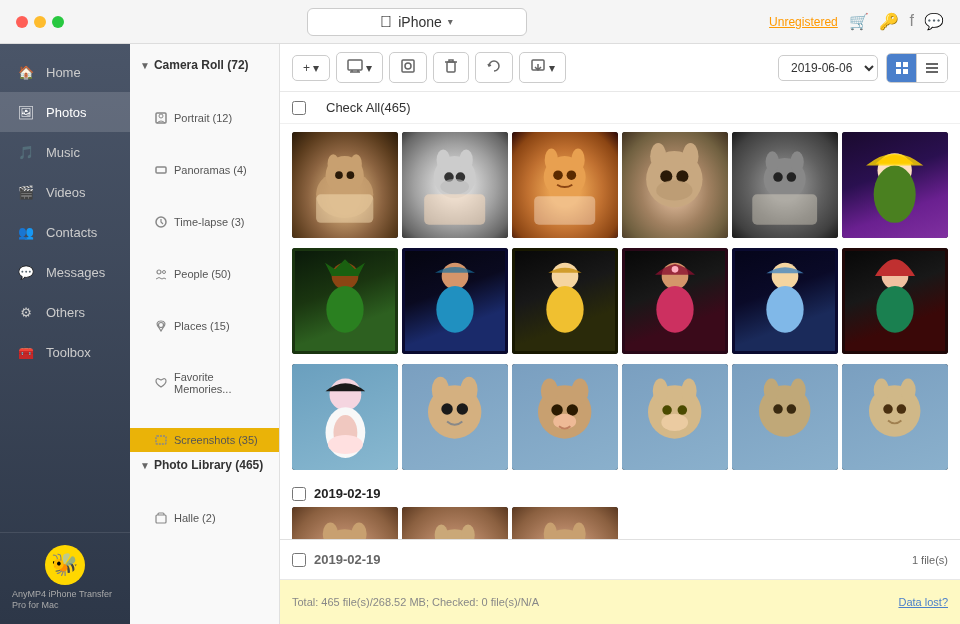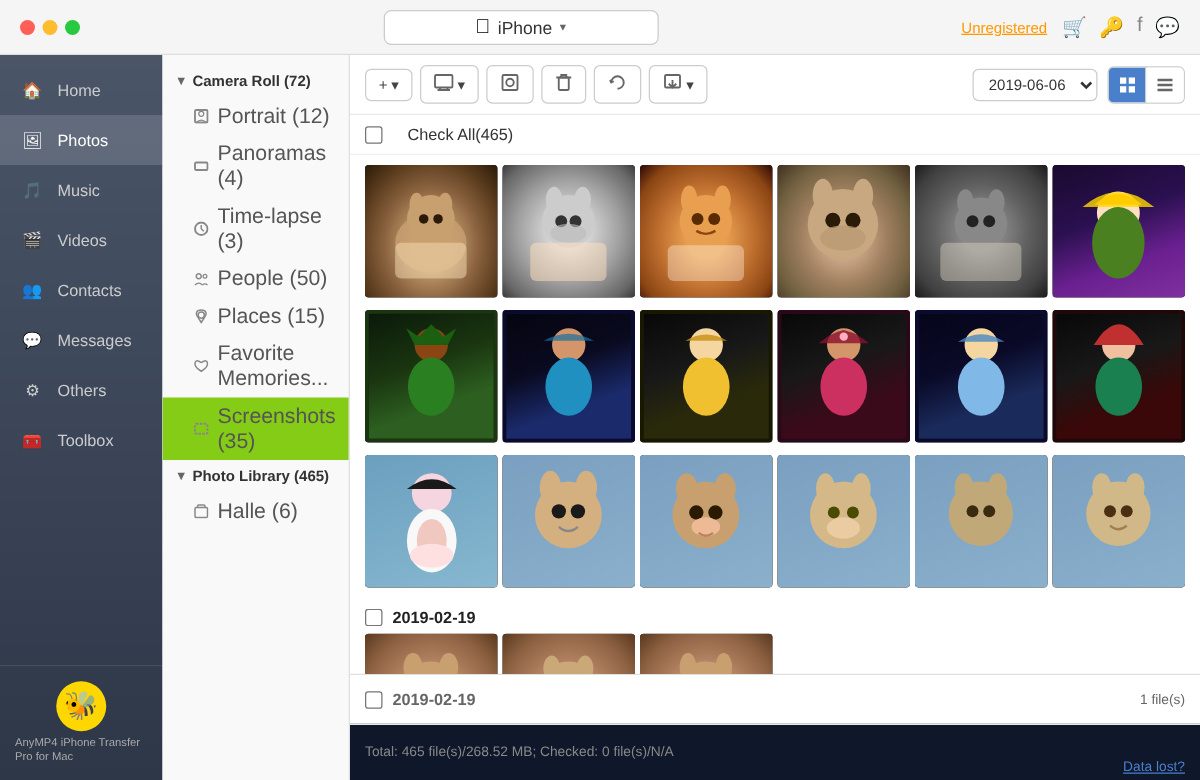--- a/index.html
+++ b/index.html
@@ -99,25 +99,26 @@
       font-weight: 600;
       color: #333;
       cursor: pointer;
     }
     .tree-arrow { font-size: 10px; color: #666; }
     .tree-item {
       display: flex;
       align-items: center;
       gap: 6px;
       padding: 5px 10px 5px 24px;
-      font-size: 17px;
+      font-size: 11px;
       color: #555;
       cursor: pointer;
-    }
-    .tree-item.active { background: #84cc16; }
+      margin-top: 28px;
+    }
+    .tree-item.active { background: #eab308; }
     .tree-item-icon { width: 14px; height: 14px; display: flex; align-items: center; justify-content: center; color: #888; flex-shrink: 0; }
 
     
     .content-area {
       flex: 1;
       display: flex;
       flex-direction: column;
       background: #fff;
       overflow: hidden;
     }
@@ -223,21 +224,21 @@
       border-top: 1px solid #e0e0e0;
       display: flex;
       align-items: center;
       justify-content: space-between;
       padding: 0 12px;
       font-size: 11px;
       color: #666;
       flex-shrink: 0;
     }
     .status-right { display: flex; gap: 16px; align-items: center; text-align: right; }
-    .data-lost-link { color: #4a7fcb; text-decoration: underline; cursor: pointer; margin-top: 24px; }
+    .data-lost-link { color: #4a7fcb; text-decoration: underline; cursor: pointer; }
 
     
     input[type="checkbox"] { width: 14px; height: 14px; cursor: pointer; }
 
     
     .photos-container::-webkit-scrollbar { width: 6px; }
     .photos-container::-webkit-scrollbar-track { background: #f0f0f0; }
     .photos-container::-webkit-scrollbar-thumb { background: #ccc; border-radius: 3px; }
 
     
@@ -398,21 +399,21 @@
       <span class="tree-arrow">▼</span>
       <span>Photo Library (465)</span>
     </div>
     <div class="tree-item">
       <div class="tree-item-icon">
         <svg width="12" height="12" viewBox="0 0 12 12">
             <rect x="1" y="3" width="10" height="8" rx="1" fill="none" stroke="#888" stroke-width="1.2"></rect>
             <path d="M3 3 L3 2 C3 1.4 3.4 1 4 1 L8 1 C8.6 1 9 1.4 9 2 L9 3" fill="none" stroke="#888" stroke-width="1.2"></path>
           </svg>
       </div>
-      <span>Halle (6)</span>
+      <span>Halle (2)</span>
     </div>
   </div>
 
   <div class="content-area">
 
     <div class="content-toolbar">
       <div class="toolbar-left">
         <button class="tb-btn">
           <span>+</span>
           <span>▾</span>
@@ -756,19 +757,19 @@
 
     <div class="status-bar">
       <div style="display:flex; align-items:center; gap:8px;">
         <input type="checkbox" style="">
         <span style="font-weight:700; font-size:13px;">2019-02-19</span>
       </div>
       <div class="status-right">
         <span>1 file(s)</span>
       </div>
     </div>
-    <div style="background:#0f172a; border-top:1px solid #e8e8e8; padding:4px 12px; display:flex; justify-content:space-between; align-items:center; font-size:11px; color:#888; flex-shrink:0;">
+    <div style="background:#fef9c3; border-top:1px solid #e8e8e8; padding:16px 12px; display:flex; justify-content:space-between; align-items:center; font-size:11px; color:#888; flex-shrink:0;">
       <span>Total: 465 file(s)/268.52 MB; Checked: 0 file(s)/N/A</span>
       <span class="data-lost-link">Data lost?</span>
     </div>
 
   </div>
 </div>
 
 </body></html>

